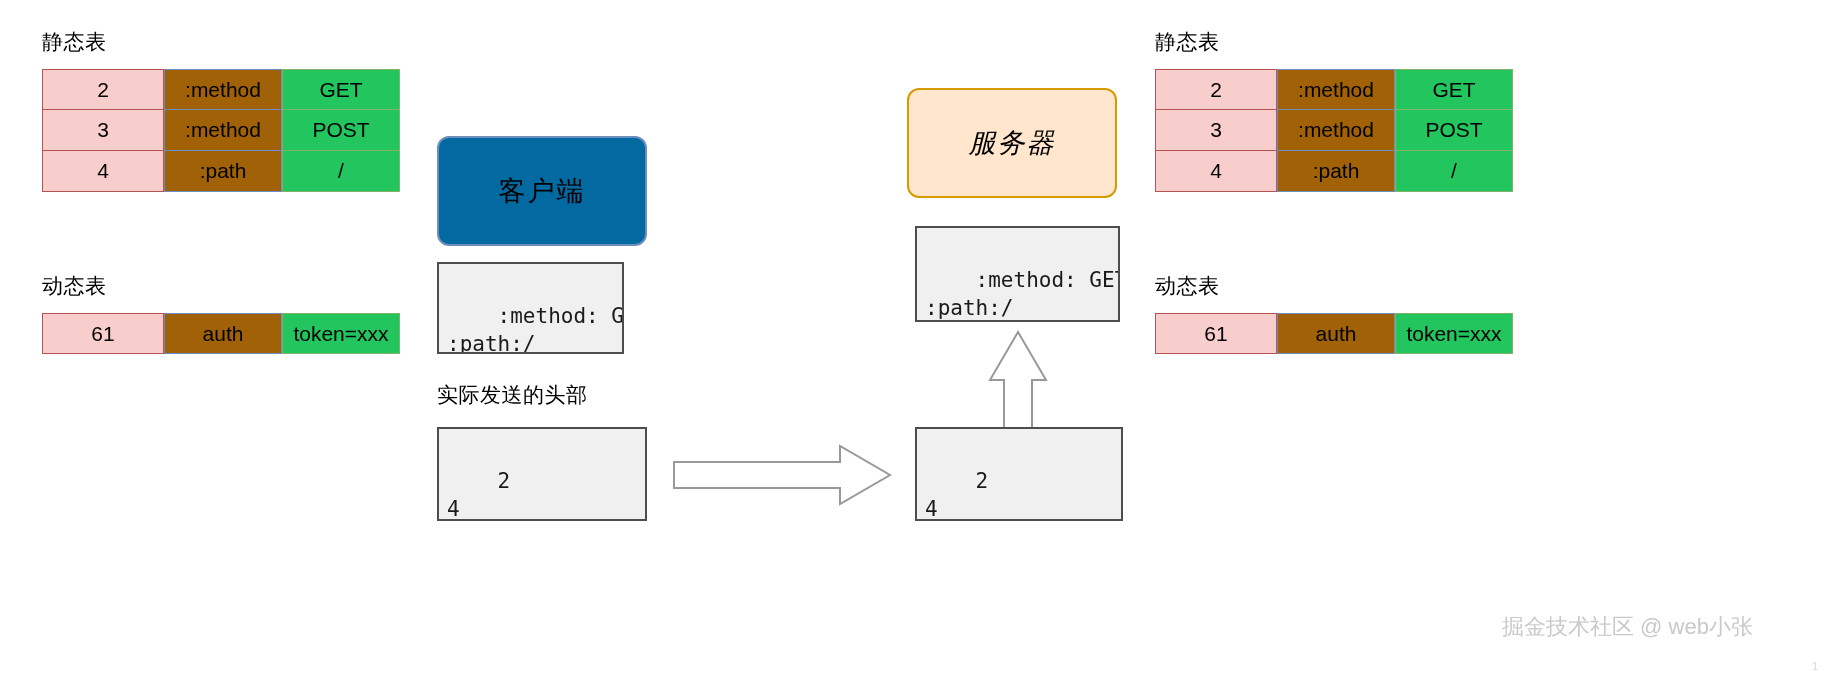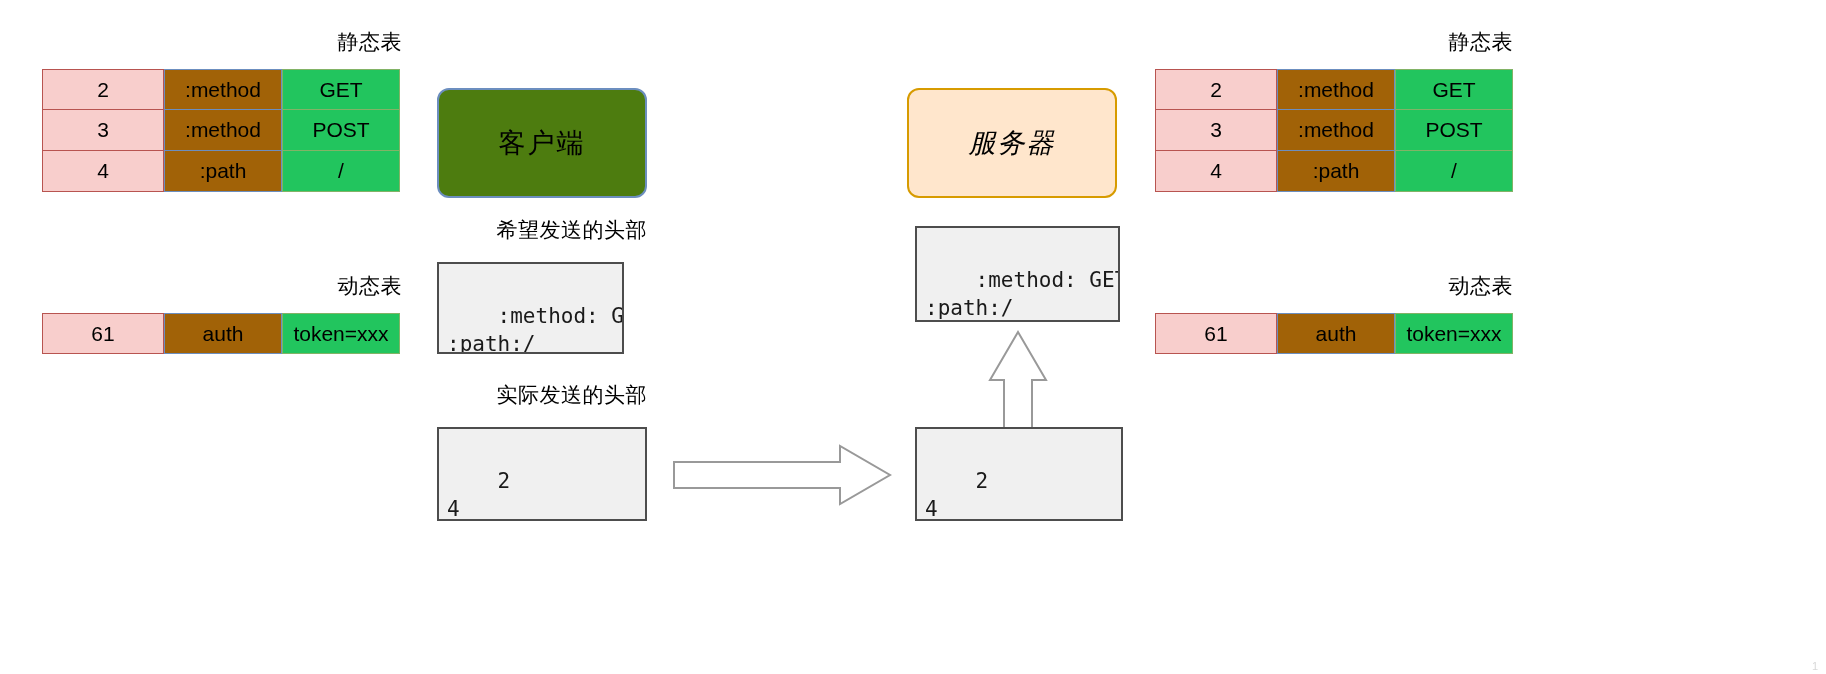--- a/index.html
+++ b/index.html
@@ -6,21 +6,21 @@
   body{
     width:1826px;height:674px;background:#ffffff;
     font-family:"Liberation Sans","DejaVu Sans",sans-serif;
     position:relative;overflow:hidden;color:#000;
   }
   .stage{position:absolute;left:0;top:0;width:1826px;height:674px;}
   .abs{position:absolute;box-sizing:border-box;}
 
   
   .caption{
-    font-size:21px;color:#000;text-align:right;
+    font-size:21px;color:#000;text-align:left;
     white-space:nowrap;letter-spacing:.5px;
   }
 
   
   .tbl{display:flex;flex-direction:column;}
   .trow{display:flex;}
   .cell{
     box-sizing:border-box;height:41px;line-height:39px;
     text-align:center;font-size:21px;color:#000;
     border:1px solid transparent;white-space:nowrap;overflow:hidden;
@@ -29,21 +29,21 @@
   .c-key{background:#a16207;border-color:#6c8ebf;}
   .c-val{background:#22c55e;border-color:#82b366;}
   .trow + .trow .cell{border-top:none;}
 
   
   .node{
     border-radius:12px;border:2px solid #000;
     display:flex;align-items:center;justify-content:center;
     font-size:27px;letter-spacing:2px;
   }
-  .node-client{background:#4d7c0f;border-color:#6c8ebf;}
+  .node-client{background:#0369a1;border-color:#6c8ebf;margin-top:48px;}
   .node-server{background:#ffe6cc;border-color:#d79b00;font-style:italic;}
 
   
   .code{
     background:#f0f0f0;border:2px solid #4d4d4d;
     font-family:"DejaVu Sans Mono","Liberation Mono",monospace;
     font-size:21px;line-height:28px;color:#1a1a1a;
     padding:10px 8px 8px 8px;white-space:pre;overflow:hidden;
   }
 
@@ -87,21 +87,20 @@
       <div class="cell c-idx" style="width:122px;">61</div>
       <div class="cell c-key" style="width:118px;">auth</div>
       <div class="cell c-val" style="width:118px;">token=xxx</div>
     </div>
   </div>
 
   <div class="abs node node-client" style="left:437px;top:88px;width:210px;height:110px;">
     <span>客户端</span>
   </div>
 
-  <div class="abs caption" style="left:437px;top:216px;width:210px;">希望发送的头部</div>
 
   <div class="abs code" style="left:437px;top:262px;width:187px;height:92px;">
     <span>:method: GET
 :path:/
 auth:token=xxx</span>
   </div>
 
   <div class="abs caption" style="left:437px;top:381px;width:210px;">实际发送的头部</div>
 
   <div class="abs code" style="left:437px;top:427px;width:210px;height:94px;">
@@ -161,16 +160,17 @@
   <div class="abs caption" style="left:1155px;top:272px;width:358px;">动态表</div>
 
   <div class="abs tbl" style="left:1155px;top:313px;">
     <div class="trow">
       <div class="cell c-idx" style="width:122px;">61</div>
       <div class="cell c-key" style="width:118px;">auth</div>
       <div class="cell c-val" style="width:118px;">token=xxx</div>
     </div>
   </div>
 
+  <div class="abs watermark" style="left:1502px;top:612px;">掘金技术社区 @ web小张</div>
 
   <div class="abs corner-mark" style="left:1812px;top:660px;">1</div>
 
 </div>
 
 </body></html>

